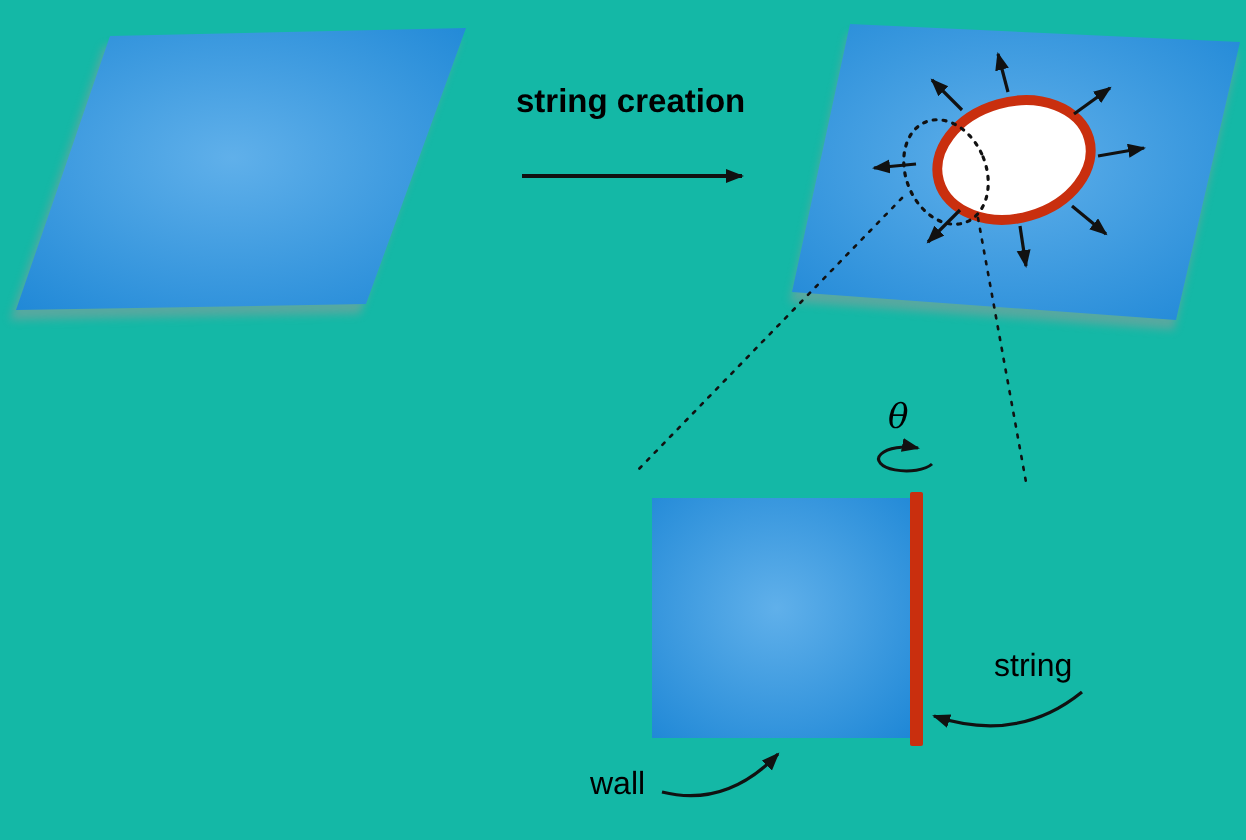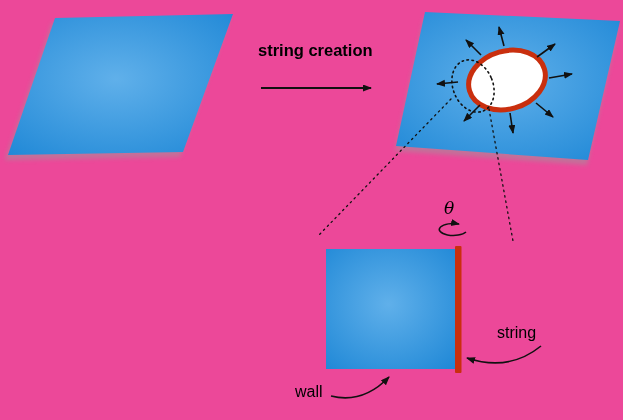--- a/index.html
+++ b/index.html
@@ -1,16 +1,16 @@
 <!DOCTYPE html>
 <html><head>
 <meta charset="utf-8">
 <style>
   html,body{margin:0;padding:0;background:#ffffff;}
-  .stage{position:relative;width:623px;height:420px;background:#ec4899;
+  .stage{position:relative;width:623px;height:420px;background:#14b8a6;
          font-family:"Liberation Sans",sans-serif;overflow:hidden;}
   svg text{fill:#000;}
   .caption{font:700 16.5px "Liberation Sans",sans-serif;}
   .label{font:16px "Liberation Sans",sans-serif;}
   .theta{font:italic 17px "DejaVu Serif",serif;}
 </style>
 </head>
 <body>
 
 <div class="stage">

